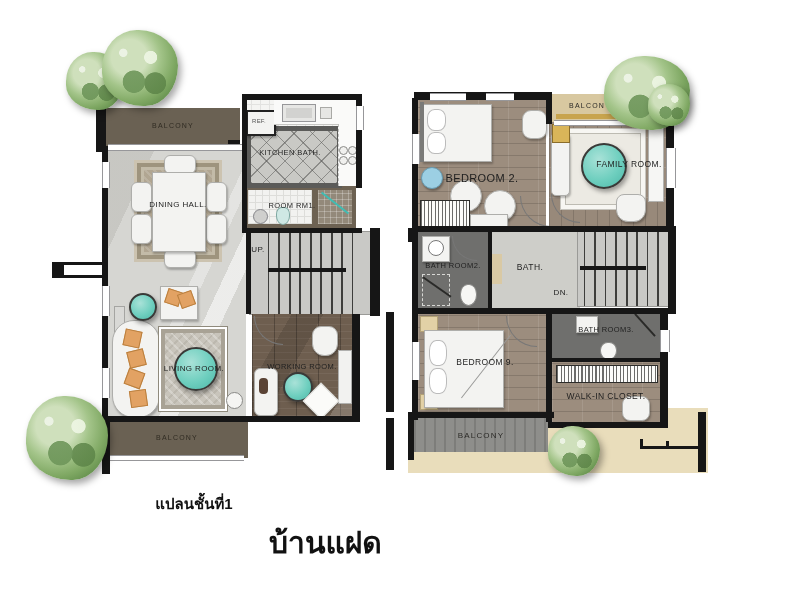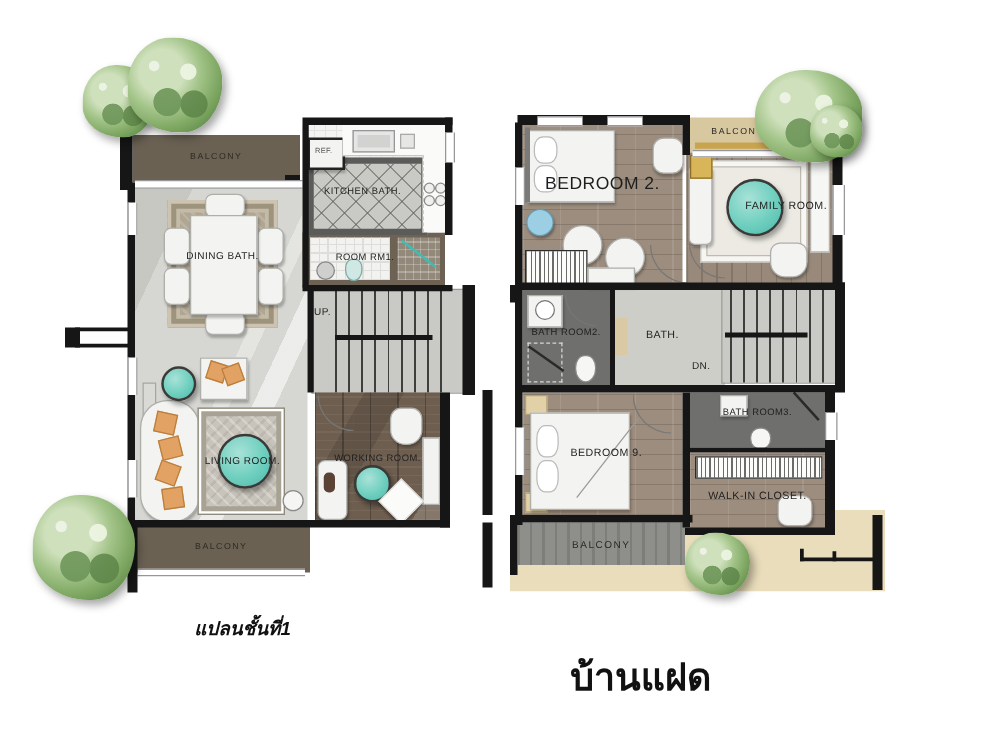--- a/index.html
+++ b/index.html
@@ -41,21 +41,21 @@
   .hall-floor{background:#cecec9;}
   .stairs{background-color:#c9c9c6;outline:1px solid #9a9a97;}
   .treads{background:repeating-linear-gradient(90deg,#3e3e3c 0 1.5px,transparent 1.5px 10.5px);}
   
   .lab{position:absolute;font:400 8px/1.15 "Liberation Sans","DejaVu Sans",sans-serif;color:#1e1e1e;
        letter-spacing:.4px;text-align:center;white-space:nowrap;z-index:6;}
   .lab-xs{font-size:6px;color:#555;letter-spacing:.2px;}
   .lab-dim{color:rgba(38,34,26,.85);font-size:7px;letter-spacing:1.2px;}
   .lab-bal2{color:#2b2a27;font-size:8px;letter-spacing:1.2px;}
   .caption{position:absolute;font:700 15px/1 "Liberation Sans","DejaVu Sans",sans-serif;color:#111;text-align:center;z-index:7;}
-  .main-title{position:absolute;font:700 30px/1 "Liberation Sans","DejaVu Sans",sans-serif;color:#111;text-align:right;z-index:7;}
+  .main-title{position:absolute;font:700 30px/1 "Liberation Sans","DejaVu Sans",sans-serif;color:#111;text-align:left;z-index:7;}
   
   .fur{position:absolute;z-index:3;}
   .white-f{background:#f3f3f1;border:1px solid #aeaeab;box-shadow:1px 2px 2px rgba(0,0,0,.25);}
   .round{border-radius:50%;}
   .teal-table{background:radial-gradient(circle at 38% 34%, #a9e2d8, #6fcfbf 55%, #4cb8a8);
        border:2px solid #3a3a38;border-radius:50%;box-shadow:2px 3px 4px rgba(0,0,0,.35);}
   .rug-dining{background:#b1a692;box-shadow:inset 0 0 0 3px #ccc3b0, inset 0 0 0 7px #9e947e, inset 0 0 0 10px #c3bba8;
        background-image:repeating-linear-gradient(45deg, rgba(255,255,255,.14) 0 2px, transparent 2px 6px);}
   .rug-living{background:#c8c4bb;border:1px solid #8f8a7c;
        box-shadow:inset 0 0 0 2px #ffffff, inset 0 0 0 6px #a8a295;
@@ -130,21 +130,21 @@
     <div class="lab" style="left:246px;top:245px;width:24px;">UP.</div>
 
     <div class="fur rug-dining" style="left:134px;top:160px;width:88px;height:102px;"></div>
     <div class="fur white-f" style="left:164px;top:155px;width:30px;height:17px;border-radius:6px;"></div>
     <div class="fur white-f" style="left:164px;top:249px;width:30px;height:17px;border-radius:6px;"></div>
     <div class="fur white-f" style="left:131px;top:182px;width:19px;height:28px;border-radius:6px;"></div>
     <div class="fur white-f" style="left:131px;top:214px;width:19px;height:28px;border-radius:6px;"></div>
     <div class="fur white-f" style="left:206px;top:182px;width:19px;height:28px;border-radius:6px;"></div>
     <div class="fur white-f" style="left:206px;top:214px;width:19px;height:28px;border-radius:6px;"></div>
     <div class="fur white-f" style="left:152px;top:172px;width:52px;height:78px;"></div>
-    <div class="lab" style="left:134px;top:200px;width:88px;">DINING BATH.</div>
+    <div class="lab" style="left:134px;top:200px;width:88px;">DINING HALL.</div>
 
     <div class="fur" style="left:114px;top:306px;width:9px;height:50px;background:#d9d9d6;border:1px solid #a5a5a2;"></div>
     <div class="fur white-f" style="left:112px;top:320px;width:46px;height:96px;border-radius:22px;"></div>
     <div class="cushion" style="left:124px;top:330px;width:15px;height:15px;transform:rotate(12deg);"></div>
     <div class="cushion" style="left:128px;top:350px;width:15px;height:15px;transform:rotate(-14deg);"></div>
     <div class="cushion" style="left:126px;top:370px;width:15px;height:15px;transform:rotate(20deg);"></div>
     <div class="cushion" style="left:130px;top:390px;width:15px;height:15px;transform:rotate(-8deg);"></div>
     <div class="fur teal-table" style="left:129px;top:293px;width:24px;height:24px;"></div>
     <div class="fur white-f" style="left:160px;top:286px;width:36px;height:32px;"></div>
     <div class="cushion" style="left:166px;top:290px;width:13px;height:13px;transform:rotate(18deg);"></div>
@@ -195,21 +195,21 @@
     <div class="fur white-f" style="left:422px;top:104px;width:68px;height:56px;"></div>
     <div class="fur" style="left:420px;top:102px;width:4px;height:60px;background:#7a7a78;"></div>
     <div class="fur" style="left:427px;top:109px;width:17px;height:20px;background:#fff;border:1px solid #bbb;border-radius:40%;"></div>
     <div class="fur" style="left:427px;top:132px;width:17px;height:20px;background:#fff;border:1px solid #bbb;border-radius:40%;"></div>
     <div class="fur round" style="left:421px;top:167px;width:20px;height:20px;background:#9ccfe3;border:1px solid #679ab0;box-shadow:1px 2px 2px rgba(0,0,0,.3);"></div>
     <div class="fur white-f round" style="left:450px;top:180px;width:30px;height:30px;"></div>
     <div class="fur white-f round" style="left:484px;top:190px;width:30px;height:30px;"></div>
     <div class="fur white-f" style="left:522px;top:110px;width:23px;height:27px;border-radius:9px;"></div>
     <div class="fur hatch-v" style="left:420px;top:200px;width:48px;height:27px;"></div>
     <div class="fur white-f" style="left:470px;top:214px;width:36px;height:13px;"></div>
-    <div class="lab" style="left:418px;top:138px;width:128px;font-size:14px;">BEDROOM 2.</div>
+    <div class="lab" style="left:418px;top:172px;width:128px;font-size:11px;">BEDROOM 2.</div>
     <div class="arc" style="left:520px;top:196px;width:30px;height:30px;"></div>
 
     <div class="fl ab balcony-tan" style="left:552px;top:94px;width:76px;height:28px;"></div>
     <div class="ab" style="left:556px;top:114px;width:68px;height:5px;background:#c8a44e;z-index:2;"></div>
     <div class="lab lab-bal2" style="left:552px;top:102px;width:76px;font-size:7px;">BALCONY</div>
 
     <div class="fl ab wood-mid-v" style="left:549px;top:122px;width:118px;height:106px;"></div>
     <div class="fur rug-family" style="left:560px;top:128px;width:84px;height:80px;"></div>
     <div class="fur teal-table" style="left:581px;top:143px;width:42px;height:42px;"></div>
     <div class="lab" style="left:570px;top:160px;width:118px;font-size:8.5px;">FAMILY ROOM.</div>
@@ -288,16 +288,16 @@
     <div class="ab wall" style="left:414px;top:412px;width:140px;height:6px;"></div>
     <div class="ab wall" style="left:548px;top:422px;width:116px;height:6px;"></div>
     <div class="ab wall" style="left:408px;top:412px;width:6px;height:48px;"></div>
     <div class="ab wall" style="left:408px;top:228px;width:8px;height:14px;"></div>
 
     <div class="tree" style="left:604px;top:56px;width:86px;height:74px;"></div>
     <div class="tree" style="left:648px;top:84px;width:42px;height:42px;"></div>
     <div class="tree" style="left:548px;top:426px;width:52px;height:50px;"></div>
   </div>
 
-  <div class="caption" style="left:94px;top:496px;width:200px;font-style:italic;">แปลนชั้นที่1</div>
+  <div class="caption" style="left:94px;top:496px;width:200px;">แปลนชั้นที่1</div>
   <div class="main-title" style="left:269px;top:528px;width:300px;">บ้านแฝด</div>
 
 </div>
 
 </body></html>

